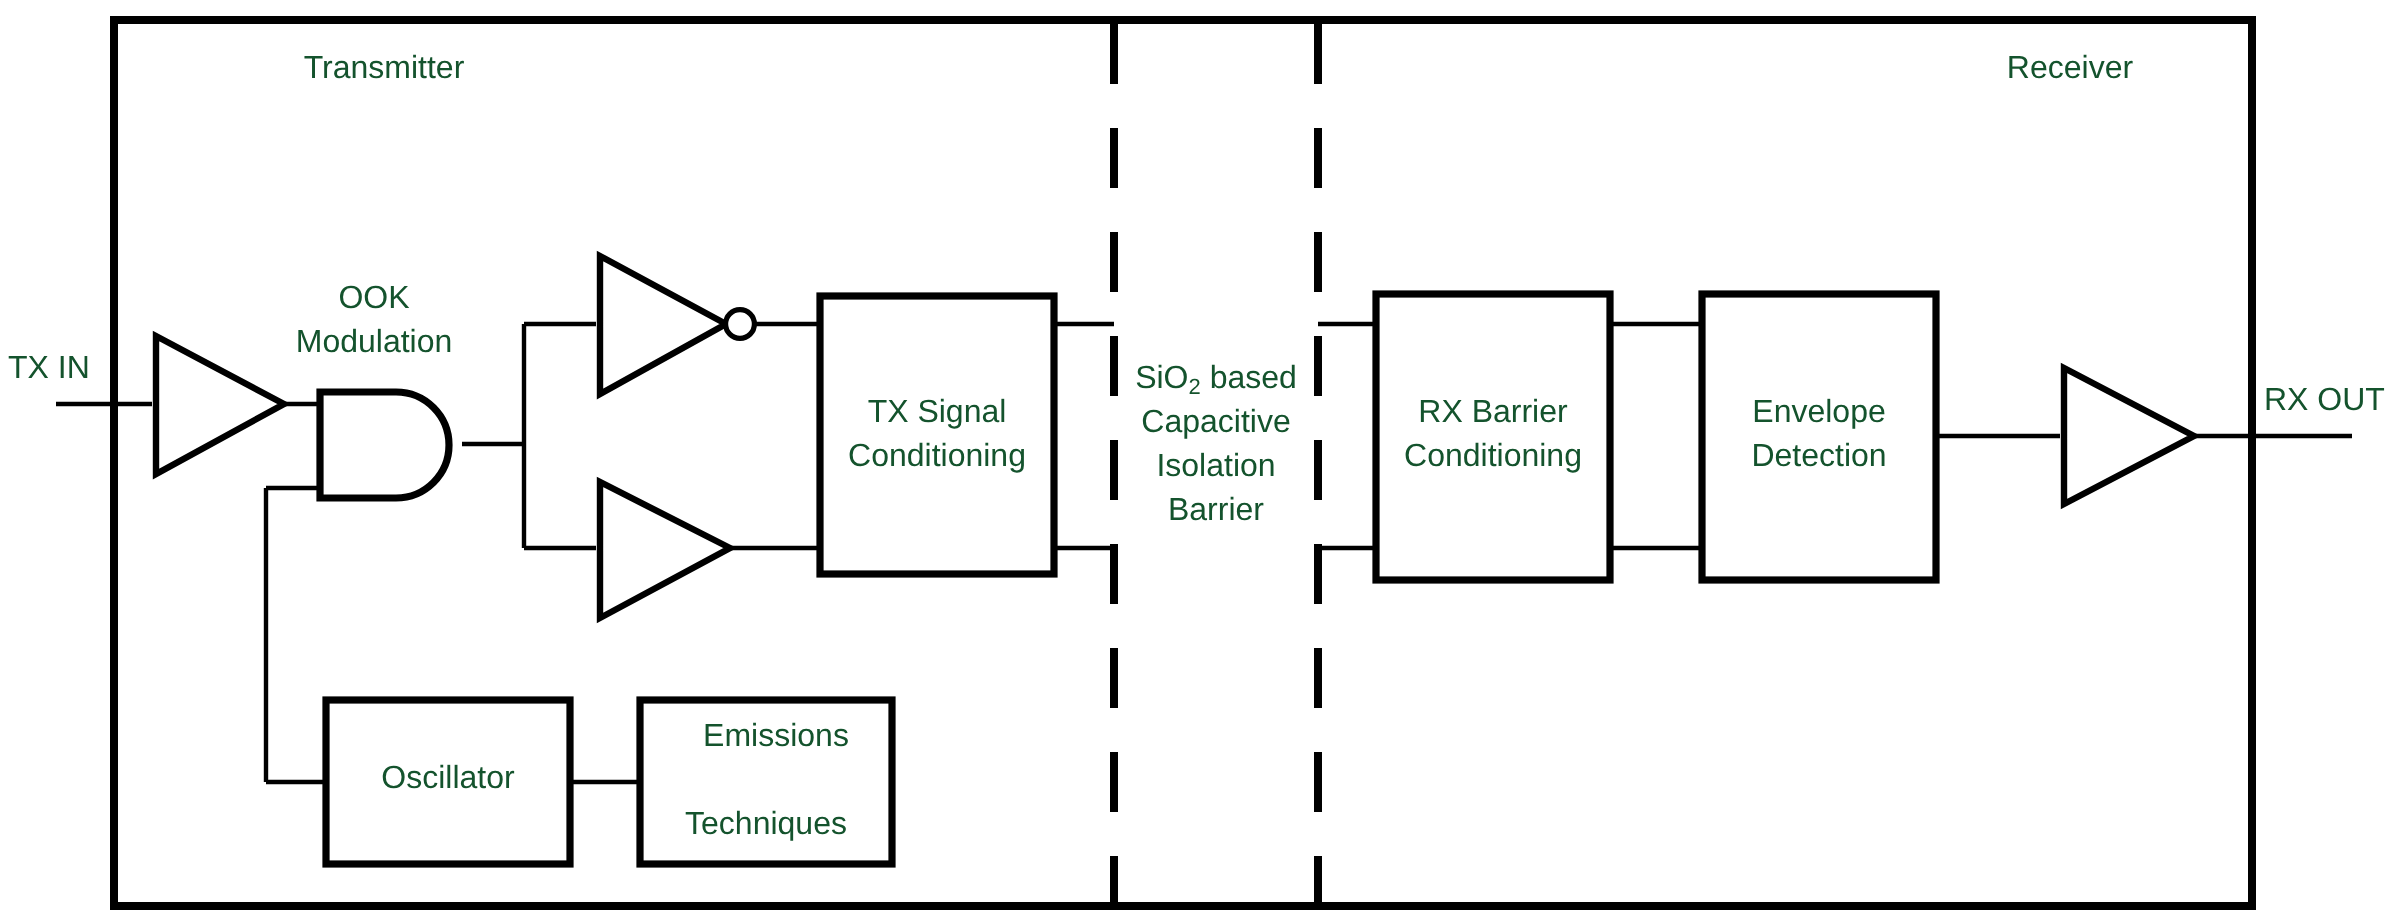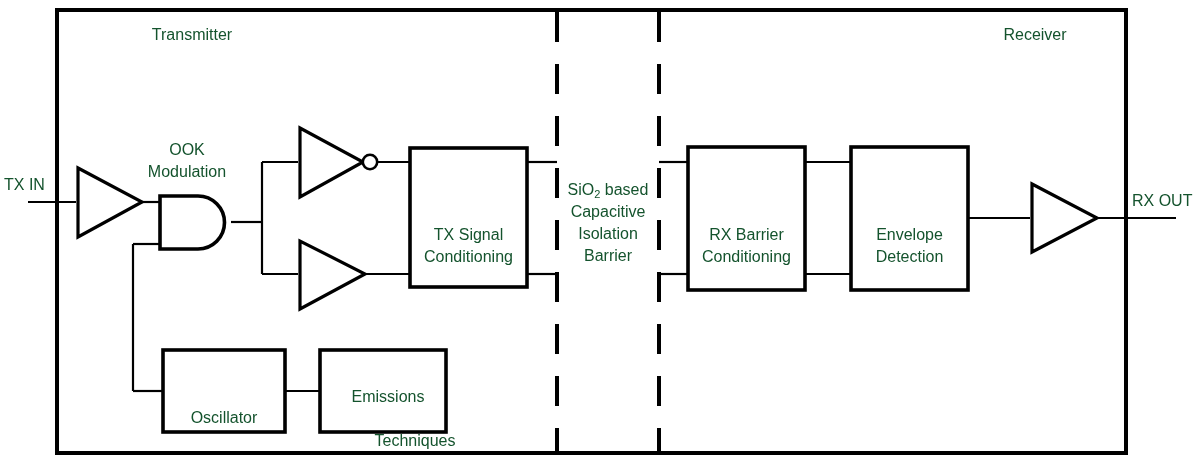--- a/index.html
+++ b/index.html
@@ -15,21 +15,21 @@
   .lbl{
     position:absolute;
     font-family:"Liberation Sans","DejaVu Sans",sans-serif;
     color:#14532d;
     text-align:center;
     line-height:1.18;
     white-space:pre;
     pointer-events:none;
   }
   .lbl-section{font-size:16px;}
-  .lbl-block{font-size:16px;margin-top:28px;}
+  .lbl-block{font-size:16px;}
   .lbl-port{font-size:16px;}
   .lbl-gate{font-size:16px;}
   .lbl-barrier{font-size:16px;line-height:1.22;}
   sub{font-size:11px;vertical-align:-0.25em;}
 </style>
 </head>
 <body>
 
 <div id="diagram-root">
 
@@ -106,20 +106,20 @@
 
   <div class="lbl lbl-block" style="left:688px;top:198px;width:117px;">RX Barrier</div>
   <div class="lbl lbl-block" style="left:683px;top:220px;width:127px;">Conditioning</div>
 
   <div class="lbl lbl-block" style="left:851px;top:198px;width:117px;">Envelope</div>
   <div class="lbl lbl-block" style="left:851px;top:220px;width:117px;">Detection</div>
 
   <div class="lbl lbl-block" style="left:163px;top:381px;width:122px;">Oscillator</div>
 
   <div class="lbl lbl-block" style="left:320px;top:360px;width:136px;">Emissions</div>
-  <div class="lbl lbl-block" style="left:320px;top:404px;width:126px;padding-left:32px;">Techniques</div>
+  <div class="lbl lbl-block" style="left:320px;top:404px;width:126px;">Techniques</div>
 
   <div class="lbl lbl-barrier" style="left:558px;top:180px;width:100px;"><span>SiO</span><sub>2</sub><span> based</span></div>
   <div class="lbl lbl-barrier" style="left:558px;top:202px;width:100px;">Capacitive</div>
   <div class="lbl lbl-barrier" style="left:558px;top:224px;width:100px;">Isolation</div>
   <div class="lbl lbl-barrier" style="left:558px;top:246px;width:100px;">Barrier</div>
 
 </div>
 
 </body></html>

